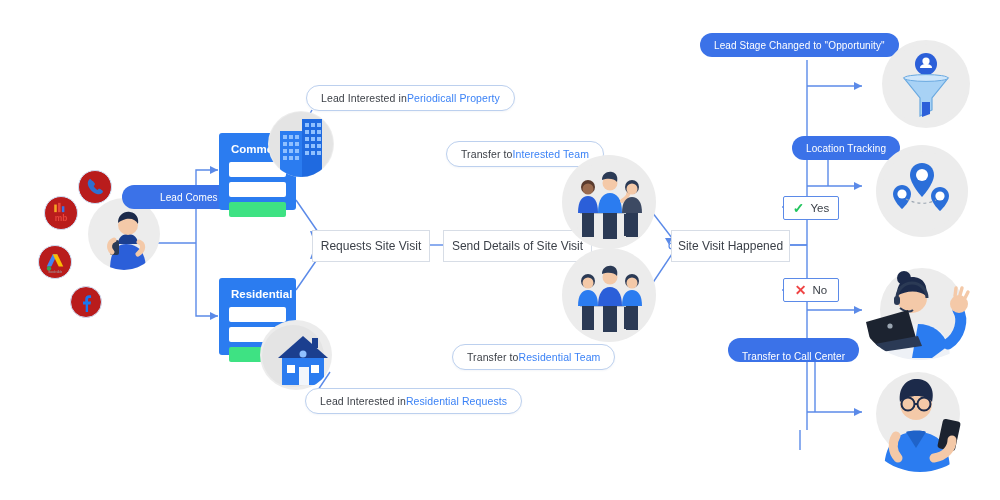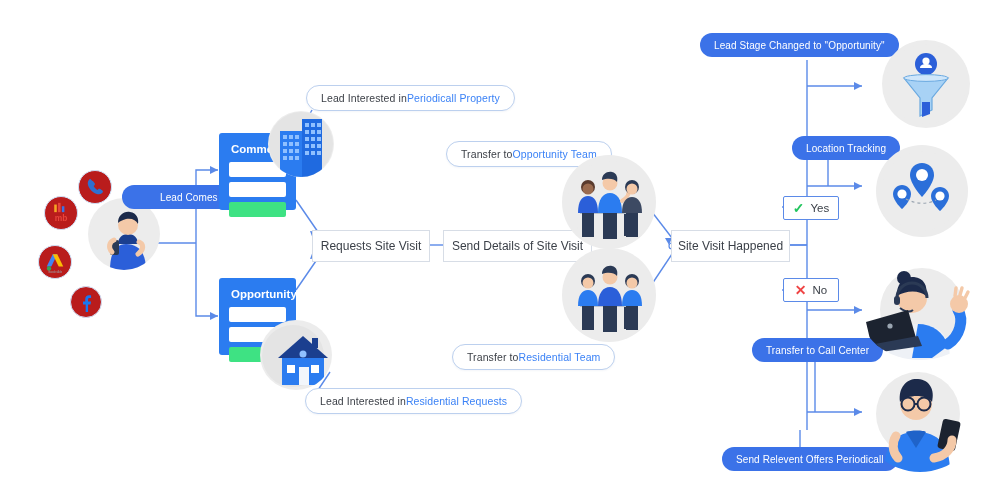--- a/index.html
+++ b/index.html
@@ -262,21 +262,21 @@
           <rect x="43" y="33" width="4" height="4"></rect>
           <rect x="49" y="33" width="4" height="4"></rect>
         <rect x="37" y="40" width="4" height="4"></rect>
           <rect x="43" y="40" width="4" height="4"></rect>
           <rect x="49" y="40" width="4" height="4"></rect>
       </g>
     </svg>
   </div>
 
   <div class="propcard" style="left:219px;top:278px;width:77px;height:77px;">
-    <div class="title">Opportunity</div>
+    <div class="title">Residential</div>
     <div class="bar"></div>
     <div class="bar"></div>
     <div class="bar green"></div>
   </div>
 
   <div class="illus" style="left:260px;top:320px;width:72px;height:70px;">
     <svg width="72" height="70" viewBox="0 0 72 70">
       <circle cx="33" cy="36" r="31" fill="#e4e4e4"></circle>
       <rect x="22" y="38" width="42" height="27" fill="#2b7cf0"></rect>
       <polygon points="43,16 68,38 18,38" fill="#1b3f8f"></polygon>
@@ -295,21 +295,21 @@
     <span class="accent">Periodicall Property</span>
   </div>
 
   <div class="pill pill-outline" style="left:305px;top:388px;">
     <span>Lead Interested in </span>
     <span class="accent">Residential Requests</span>
   </div>
 
   <div class="pill pill-outline" style="left:446px;top:141px;">
     <span>Transfer to </span>
-    <span class="accent">Opportunity Team</span>
+    <span class="accent">Interested Team</span>
   </div>
 
   <div class="pill pill-outline" style="left:452px;top:344px;">
     <span>Transfer to </span>
     <span class="accent">Residential Team</span>
   </div>
 
   <div class="box" style="left:312px;top:230px;width:118px;height:32px;">
     <span>Requests Site Visit</span>
   </div>
@@ -380,27 +380,24 @@
   </div>
 
   <div class="pill pill-solid" style="left:700px;top:33px;">
     <span>Lead Stage Changed to "Opportunity"</span>
   </div>
 
   <div class="pill pill-solid" style="left:777px;top:136px;margin-left:15px;">
     <span>Location Tracking</span>
   </div>
 
-  <div class="pill pill-solid" style="left:752px;top:338px;">
+  <div class="pill pill-solid" style="left:728px;top:338px;align-items:flex-end;">
     <span>Transfer to Call Center</span>
   </div>
 
-  <div class="pill pill-solid" style="left:722px;top:447px;">
-    <span>Send Relevent Offers Periodicall</span>
-  </div>
 
   <div class="illus" style="left:882px;top:40px;width:88px;height:88px;">
     <svg width="88" height="88" viewBox="0 0 88 88">
       <circle cx="44" cy="44" r="40" fill="#ececec"></circle>
       <circle cx="44" cy="24" r="11" fill="#2b5fd9"></circle>
       <circle cx="44" cy="21" r="3.6" fill="#ffffff"></circle>
       <path d="M38 28 C38 25 41 24 44 24 C47 24 50 25 50 28 Z" fill="#ffffff"></path>
       <path d="M22 38 L66 38 L50 58 L50 70 L38 76 L38 58 Z" fill="#a8d2f5" stroke="#6aa9e0" stroke-width="1.2"></path>
       <path d="M40 62 L48 62 L48 74 L40 77 Z" fill="#2b5fd9"></path>
       <ellipse cx="44" cy="38" rx="22" ry="3.4" fill="#cfe6fa" stroke="#6aa9e0" stroke-width="1"></ellipse>

